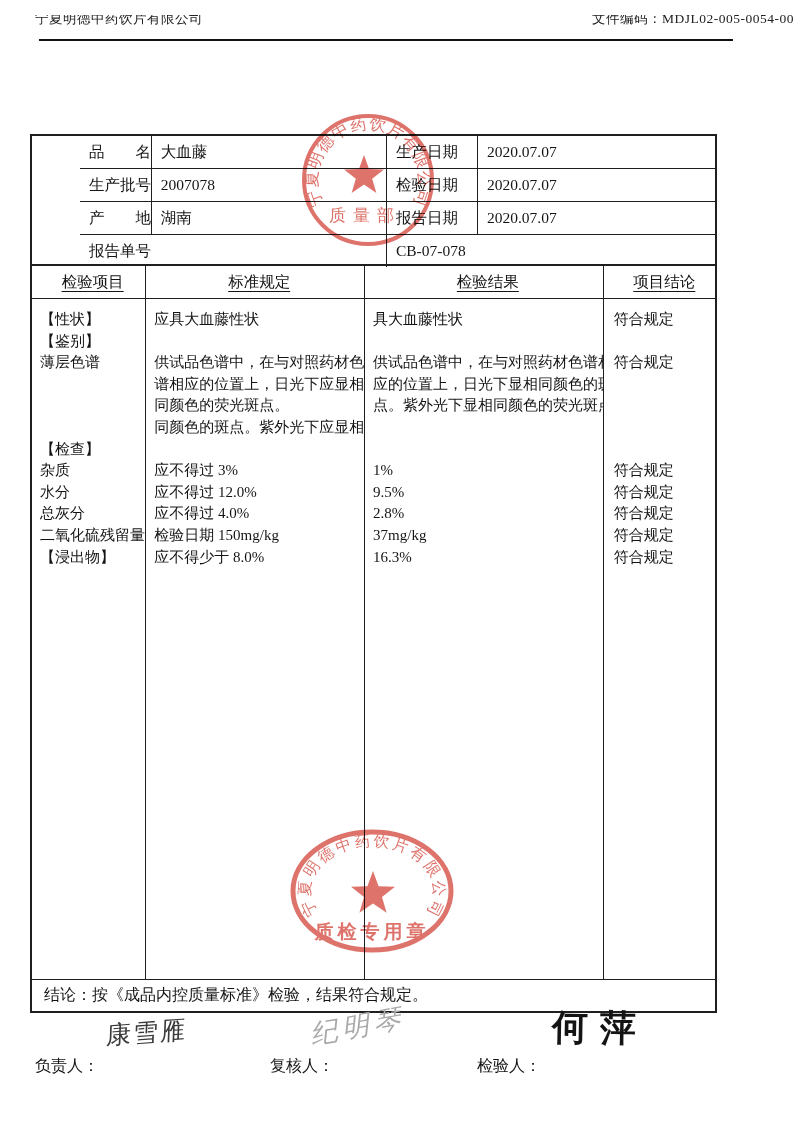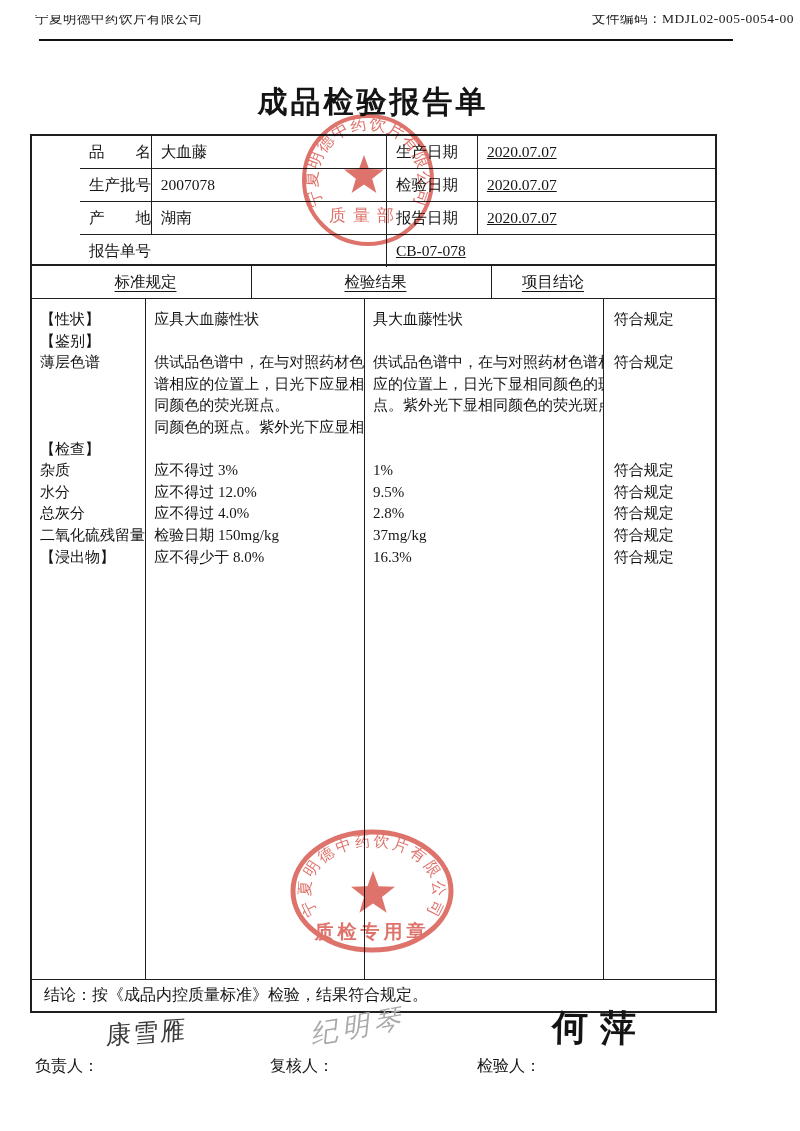--- a/index.html
+++ b/index.html
@@ -16,21 +16,21 @@
   
   .title{position:absolute;left:0;top:82px;width:746px;margin:0;text-align:center;
          font-size:30px;font-weight:bold;letter-spacing:3px;}
   
   .info-table{position:absolute;left:30px;top:134px;width:687px;box-sizing:border-box;
               border:2px solid #1f1f1f;border-bottom:none;font-size:15.5px;padding-left:48px;}
   .irow{display:flex;height:32px;border-bottom:1.5px solid #1f1f1f;}
   .irow:last-child{border-bottom:none;}
   .icell{box-sizing:border-box;display:flex;align-items:center;padding-left:9px;
          border-right:1.5px solid #1f1f1f;white-space:nowrap;overflow:hidden;}
-  .icell:last-child{border-right:none;text-decoration:underline;}
+  .icell:last-child{border-right:none;}
   .iw1{width:77px;} .iw2{width:255px;} .iw3{width:98px;text-align:right;} .iw4{width:257px;}
   .iw12{width:332px;} .iw34{width:355px;}
   
   .main-table{position:absolute;left:30px;top:264px;width:687px;height:749px;box-sizing:border-box;
               border:2px solid #1f1f1f;display:flex;flex-direction:column;font-size:15px;}
   .mt-header{display:flex;height:33px;box-sizing:border-box;border-bottom:1.5px solid #1f1f1f;flex:none;}
   .hcell{box-sizing:border-box;display:flex;align-items:center;justify-content:center;
          border-right:1.5px solid #1f1f1f;font-size:15.5px;}
   .hcell span{text-decoration:underline;text-underline-offset:4px;}
   .hcell:last-child{border-right:none;}
@@ -63,21 +63,20 @@
 <div class="page">
 
   <div class="hdr-clip hdr-left">
     <span>宁夏明德中药饮片有限公司</span>
   </div>
   <div class="hdr-clip hdr-right">
     <span>文件编码：MDJL02-005-0054-00</span>
   </div>
   <div class="hdr-rule"></div>
 
-  <h1 class="title">成品检验报告单</h1>
 
   <div class="info-table">
     <div class="irow">
       <div class="icell iw1">品　　名</div>
       <div class="icell iw2">大血藤</div>
       <div class="icell iw3">生产日期</div>
       <div class="icell iw4">2020.07.07</div>
     </div>
     <div class="irow">
       <div class="icell iw1">生产批号</div>
@@ -92,20 +91,23 @@
       <div class="icell iw4">2020.07.07</div>
     </div>
     <div class="irow">
       <div class="icell iw12">报告单号</div>
       <div class="icell iw34">CB-07-078</div>
     </div>
   </div>
 
   <div class="main-table">
     <div class="mt-header">
+      <div class="hcell cw1">
+          <span>检验项目</span>
+        </div>
       <div class="hcell cw2">
           <span>标准规定</span>
         </div>
       <div class="hcell cw3">
           <span>检验结果</span>
         </div>
       <div class="hcell cw4">
           <span>项目结论</span>
         </div>
     </div>

